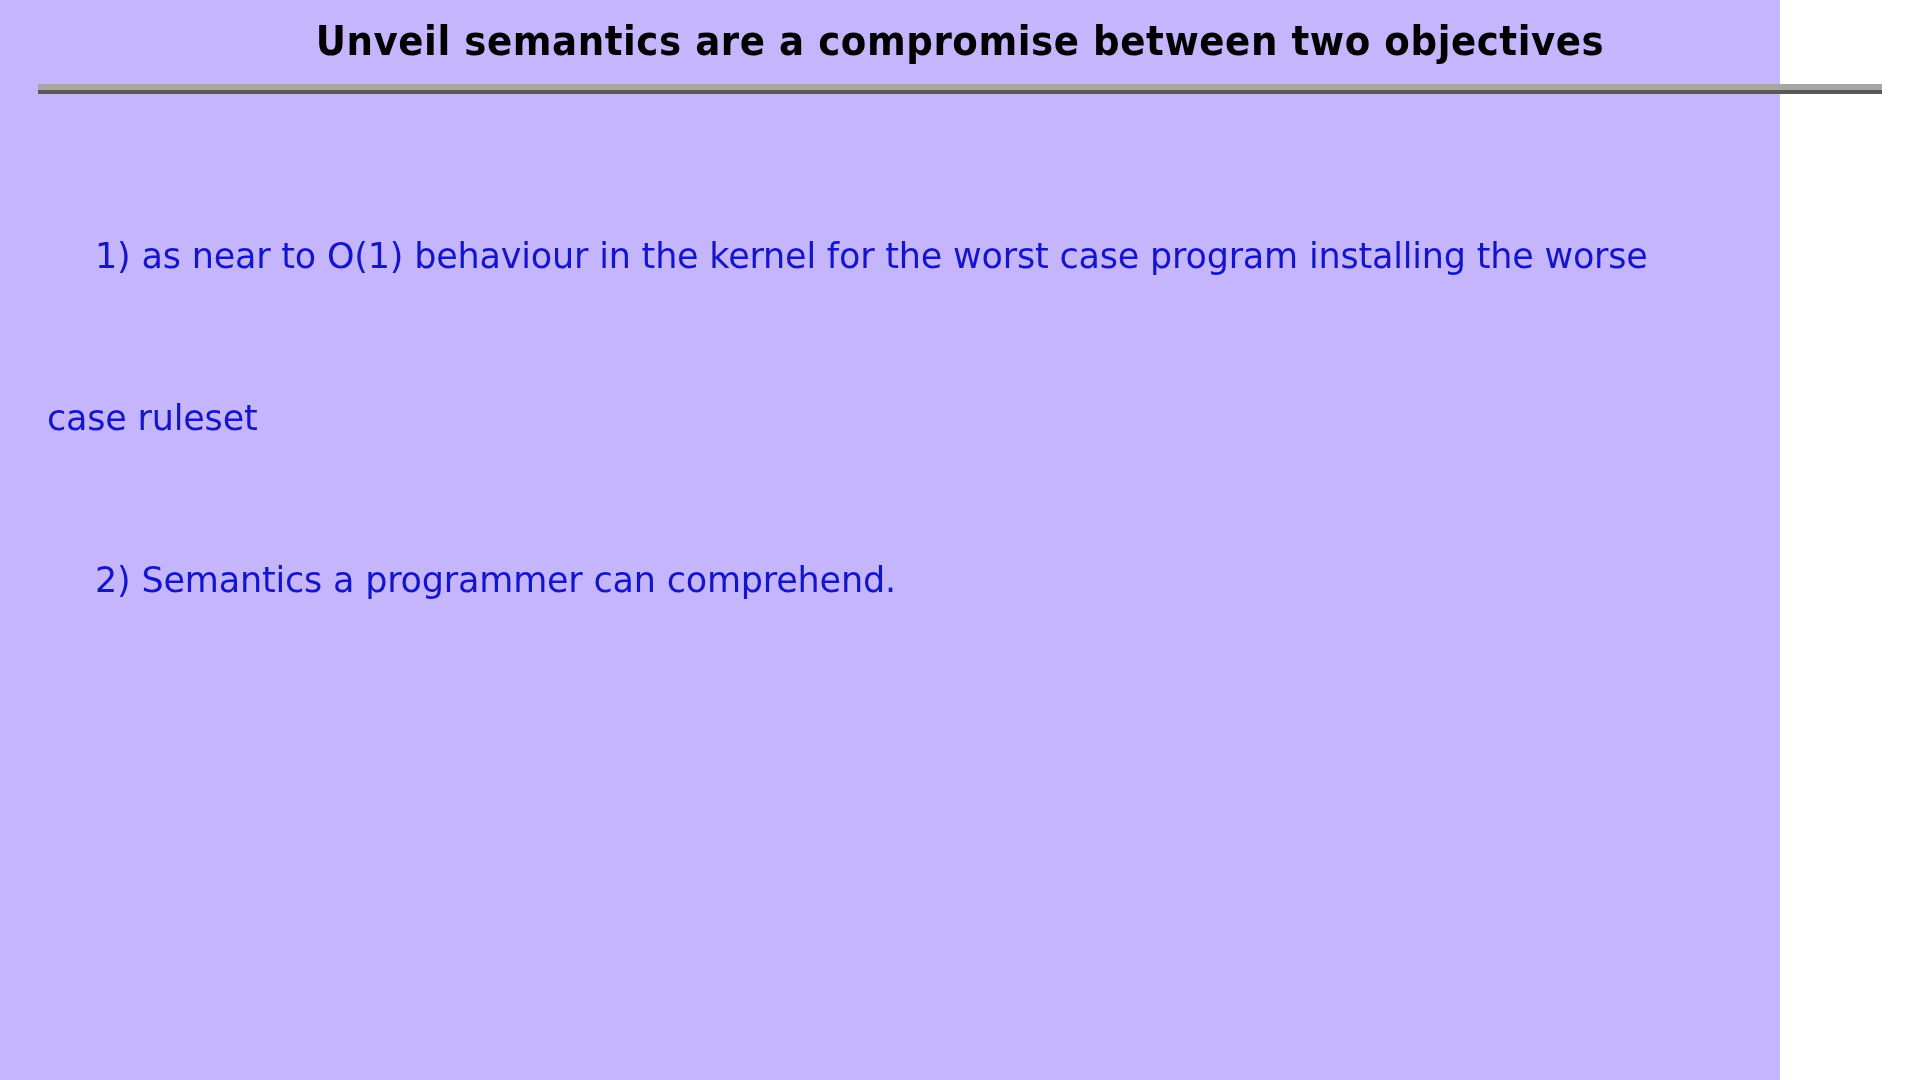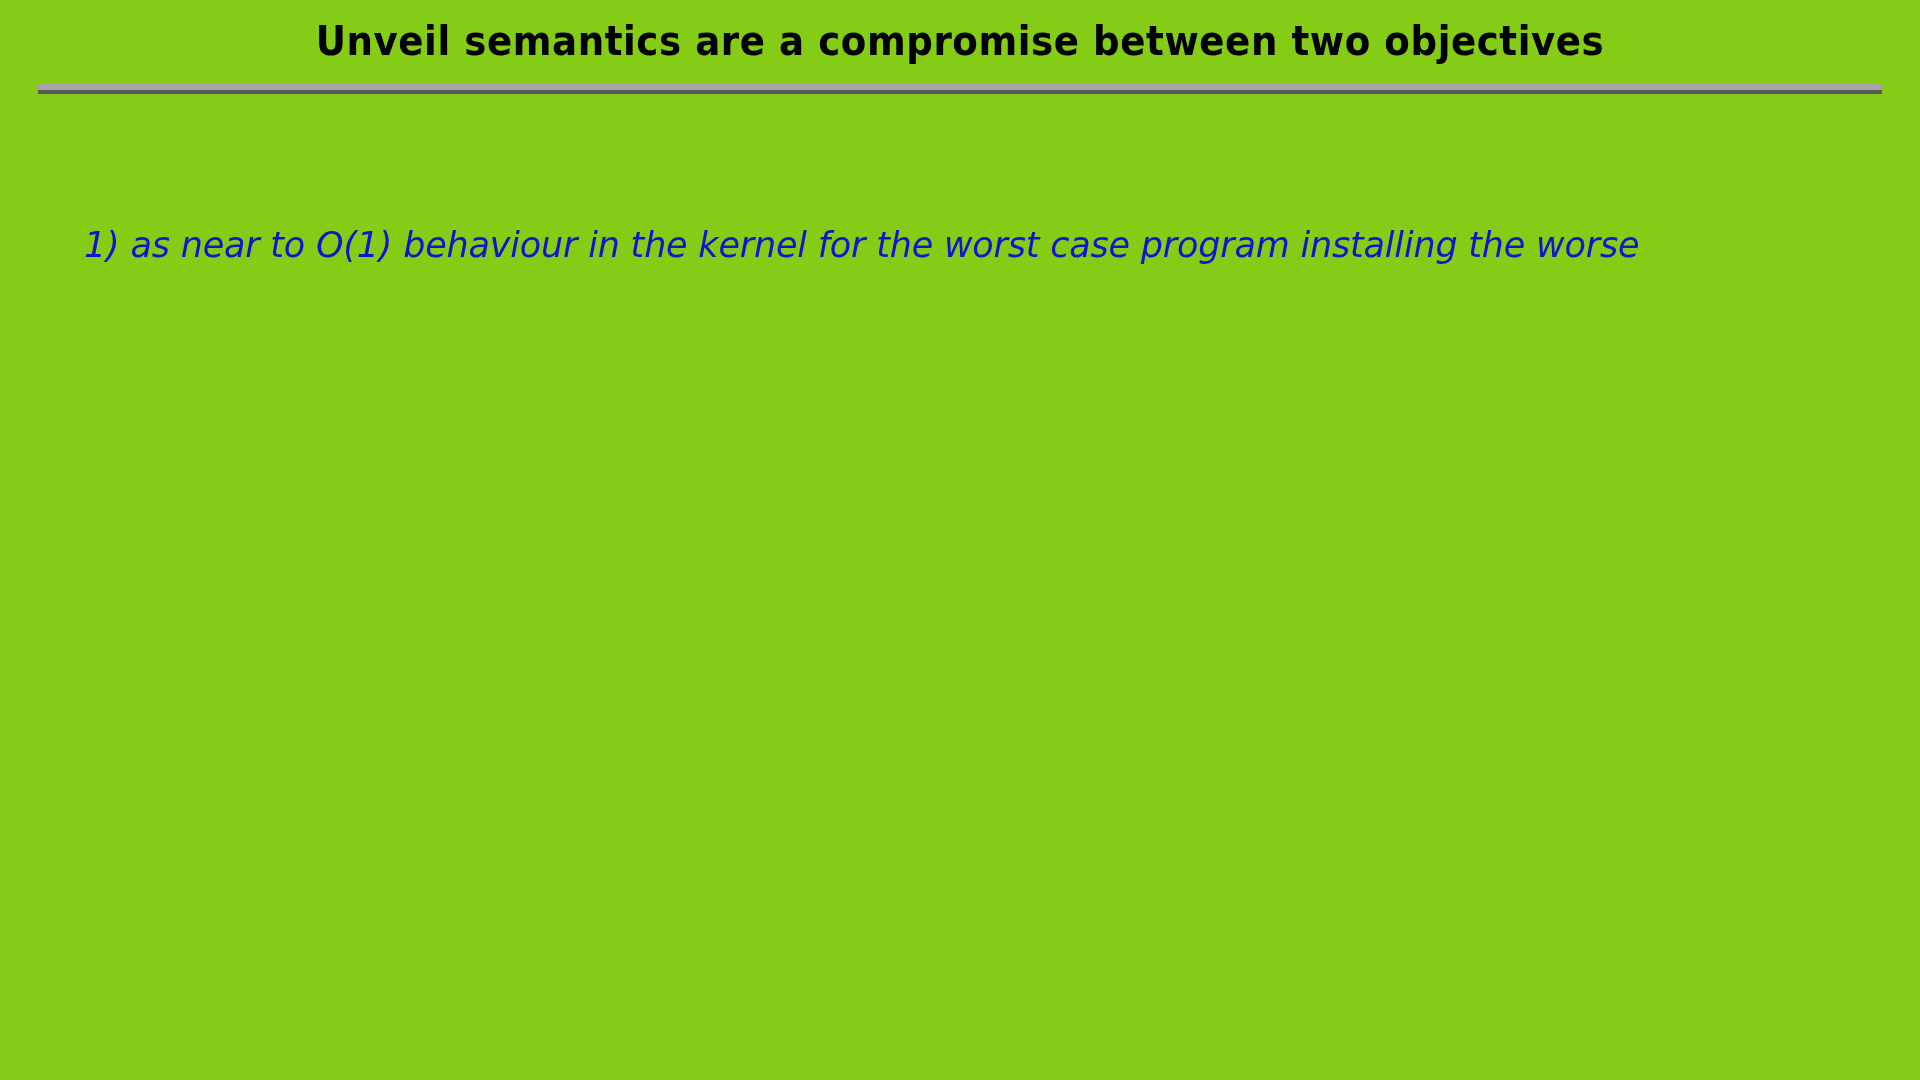--- a/index.html
+++ b/index.html
@@ -12,23 +12,23 @@
   body {
     width: 1920px;
     height: 1080px;
     overflow: hidden;
     font-family: "DejaVu Sans", sans-serif;
     -webkit-font-smoothing: antialiased;
   }
 
   #slide {
     position: relative;
-    width: 1920px;
+    width: 1780px;
     height: 1080px;
-    background: #84cc16;
+    background: #c4b5fd;
   }
 
   
   .slide-title {
     position: absolute;
     left: 0;
     top: 18px;
     width: 1920px;
     text-align: center;
     color: #000000;
@@ -75,24 +75,23 @@
     width: 1870px;
     color: #1414cc;
     font-family: "DejaVu Sans", sans-serif;
     font-size: 35px;
     line-height: 54px;
     font-weight: 400;
     letter-spacing: -0.2px;
   }
 
   .para {
-    margin: 6px;
+    margin: 17px;
     padding: 0;
     white-space: pre-wrap;
-    font-style: italic;
   }
   .gap-md { height: 42px; }
 
   
   .p-objectives { padding-left: 0; }
   .p-doing      { padding-left: 10px; }
   .p-must       { padding-left: 10px; }
 
   .line { display: block; }
 
@@ -108,20 +107,22 @@
 
   <div class="title-rule">
     <div class="rule-light"></div>
     <div class="rule-dark"></div>
   </div>
 
   <div class="body-block">
 
     <div class="para p-objectives">
       <span class="line"><span class="lead-indent"></span><span>1) as near to O(1) behaviour in the kernel for the worst case program installing the worse</span></span>
+      <span class="line">case ruleset</span>
+      <span class="line"><span class="lead-indent"></span><span>2) Semantics a programmer can comprehend.</span></span>
     </div>
 
     <div class="gap-md"></div>
 
 
     <div class="gap-md"></div>
 
     <div class="para p-must">
       
       

